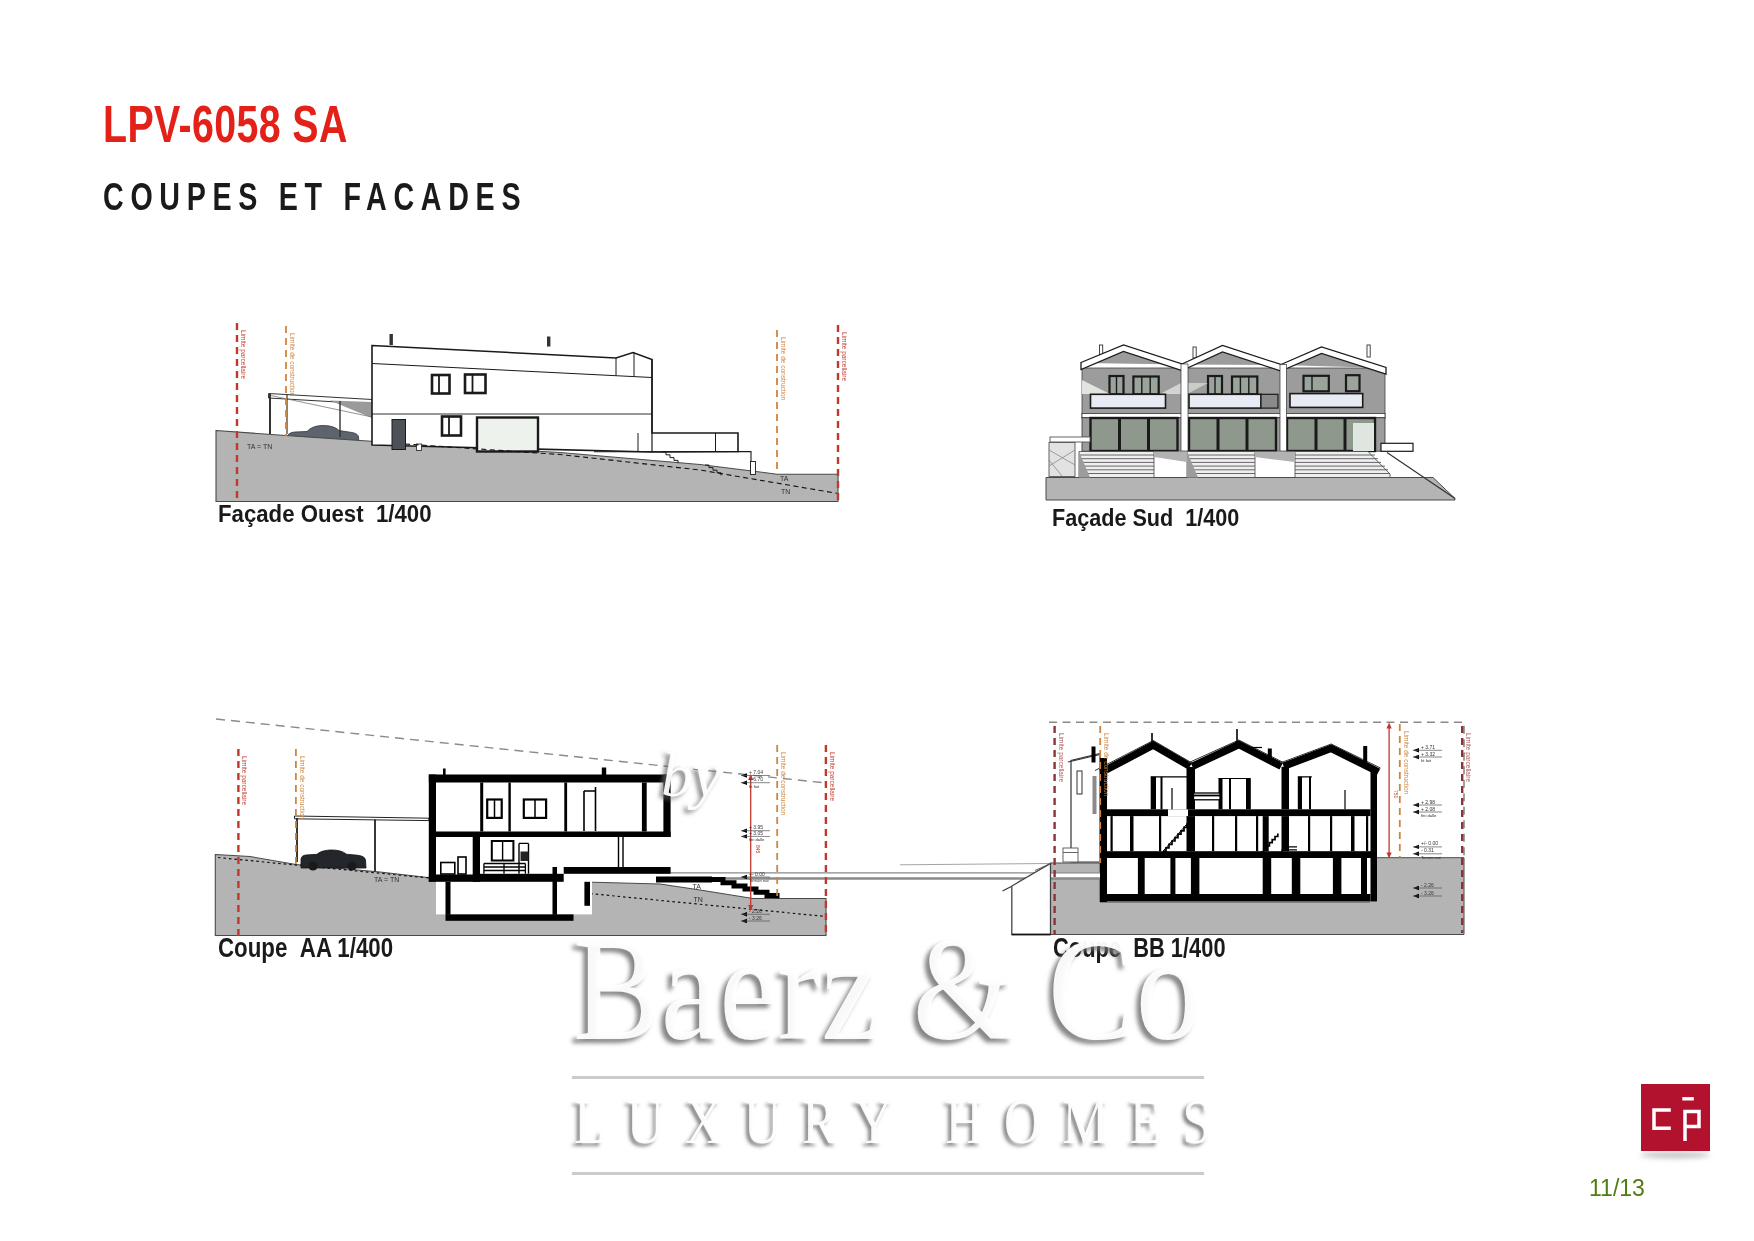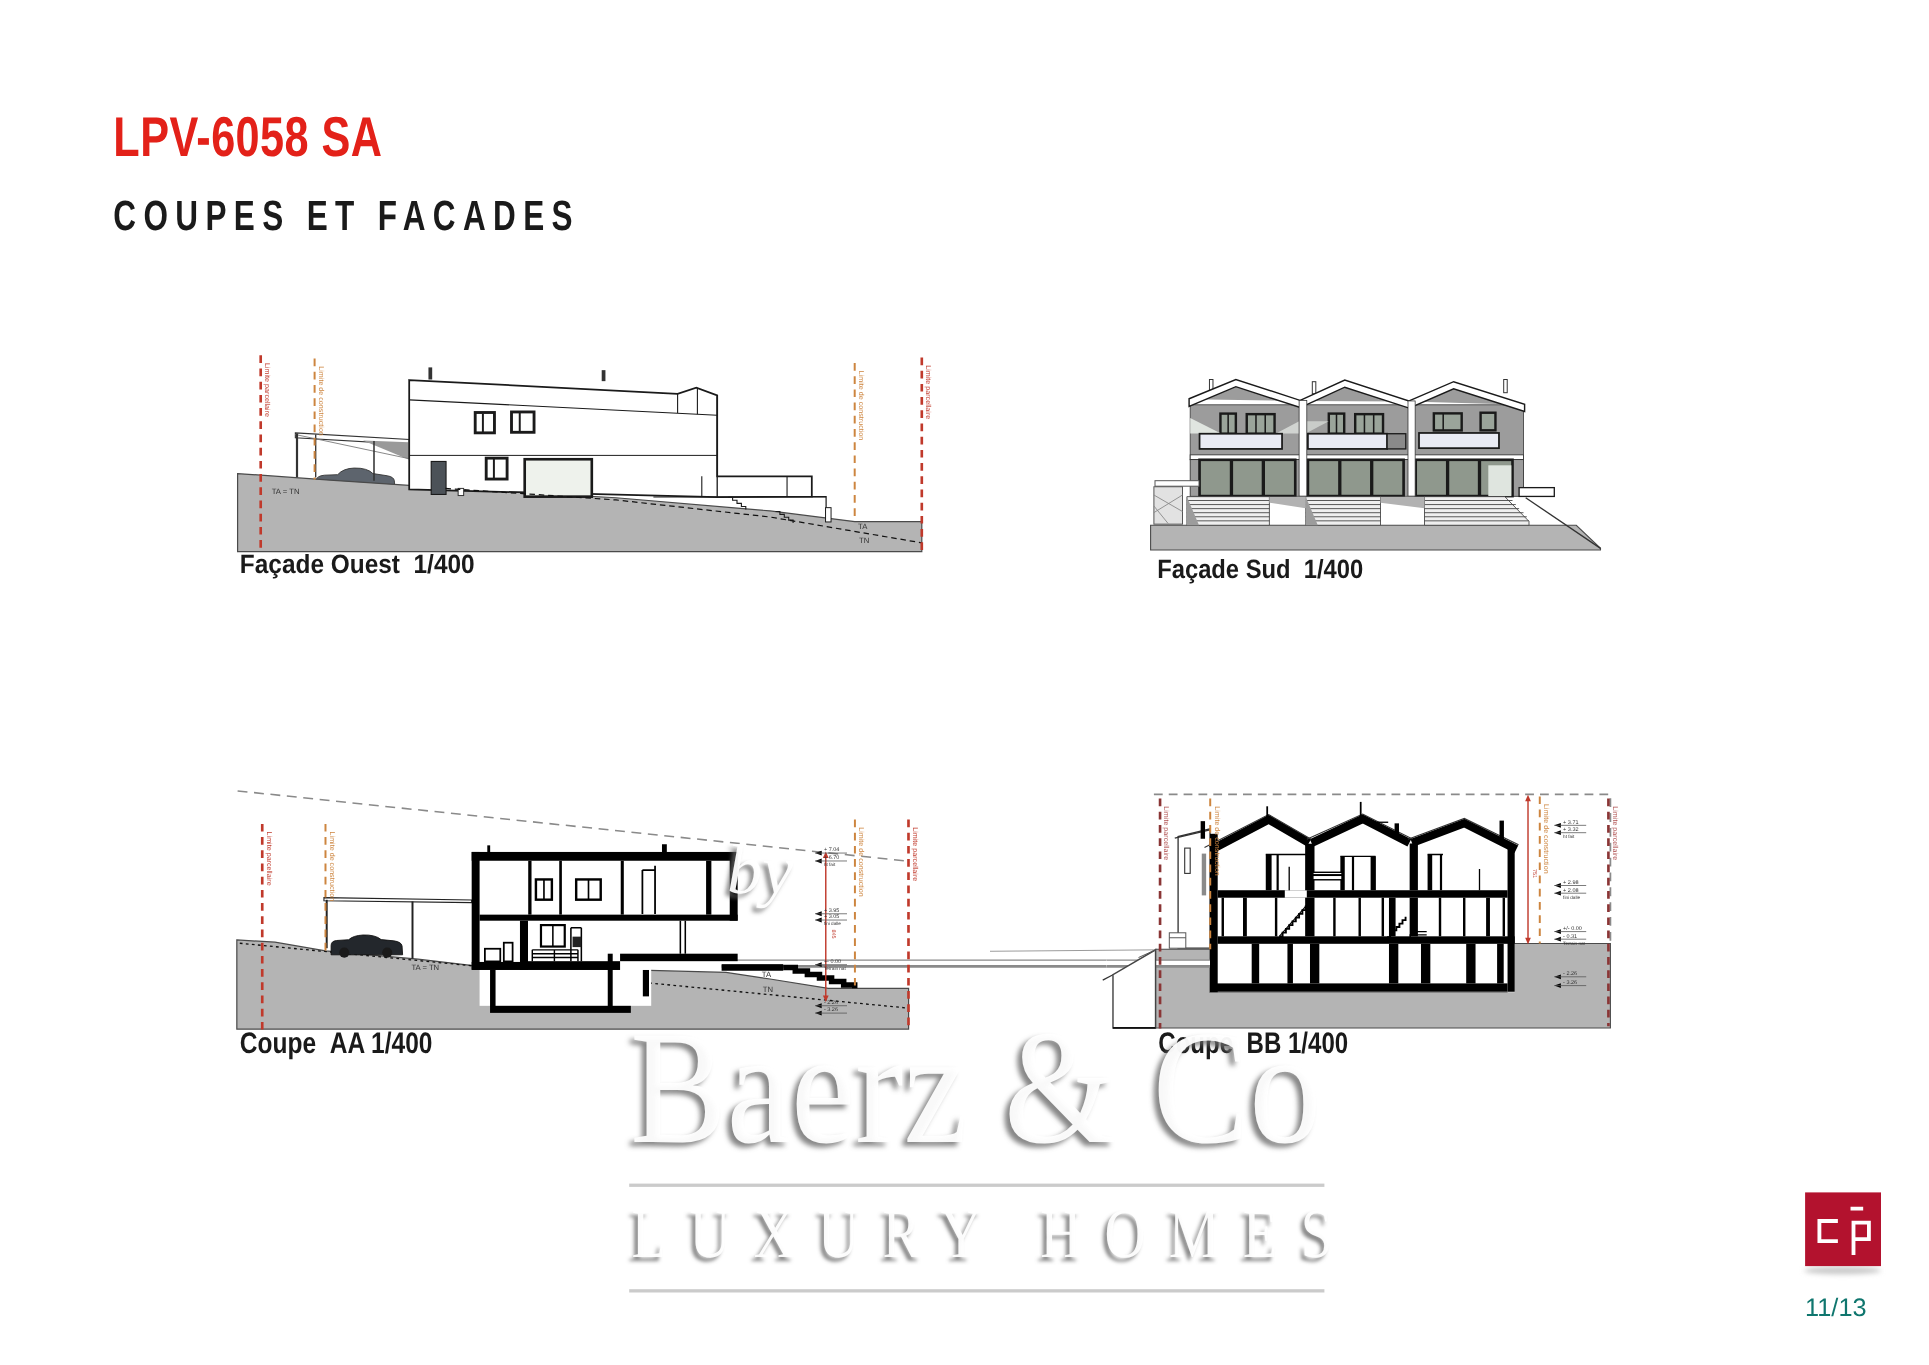--- a/index.html
+++ b/index.html
@@ -491,23 +491,23 @@
 </svg>
 
 <div class="abs" style="left:218px;top:500px;font-size:24px;font-weight:bold;color:#1a1a1a;transform:scaleX(0.925);transform-origin:left top;">Façade Ouest&nbsp;&nbsp;1/400</div>
 
 <div class="abs" style="left:1052px;top:503.5px;font-size:24px;font-weight:bold;color:#1a1a1a;transform:scaleX(0.90);transform-origin:left top;">Façade Sud&nbsp;&nbsp;1/400</div>
 
 <div class="abs" style="left:218px;top:933px;font-size:27px;font-weight:bold;color:#1a1a1a;transform:scaleX(0.826);transform-origin:left top;">Coupe&nbsp;&nbsp;AA 1/400</div>
 
 <div class="abs" style="left:1053px;top:932.5px;font-size:27px;font-weight:bold;color:#1a1a1a;transform:scaleX(0.81);transform-origin:left top;">Coupe&nbsp;&nbsp;BB 1/400</div>
 
-<div class="abs" style="left:661px;top:754px;font-family:'Liberation Serif',serif;font-style:italic;font-size:64px;color:rgba(255,255,255,0.95);text-shadow:-4px 3px 4px rgba(105,105,105,0.8);">by</div>
+<div class="abs" style="left:661px;top:738px;font-family:'Liberation Serif',serif;font-style:italic;font-size:64px;color:rgba(255,255,255,0.95);text-shadow:-4px 3px 4px rgba(105,105,105,0.8);">by</div>
 
 <div class="abs" style="left:573px;top:904px;font-family:'Liberation Serif',serif;font-size:148px;color:rgba(255,255,255,0.95);text-shadow:-5px 4px 5px rgba(105,105,105,0.8);white-space:nowrap;transform:scaleX(0.889);transform-origin:left top;">Baerz &amp; Co</div>
 
 <div class="abs" style="left:572px;top:1076px;width:632px;height:3px;background:rgba(190,190,190,0.8);box-shadow:1px 1px 1px rgba(255,255,255,0.9);"></div>
 
 <div class="abs" style="left:574px;top:1085px;font-family:'Liberation Serif',serif;font-size:64px;letter-spacing:26px;color:rgba(255,255,255,0.95);text-shadow:-4px 3px 4px rgba(105,105,105,0.8);white-space:nowrap;transform:scaleX(0.81);transform-origin:left top;">LUXURY HOMES</div>
 
 <div class="abs" style="left:572px;top:1172px;width:632px;height:3px;background:rgba(190,190,190,0.8);box-shadow:1px 1px 1px rgba(255,255,255,0.9);"></div>
 
-<div class="abs" style="left:1641px;top:1174.5px;font-size:23px;color:#0f766e;">11/13</div>
+<div class="abs" style="left:1589px;top:1174.5px;font-size:23px;color:#4d7c0f;">11/13</div>
 
 </body></html>

